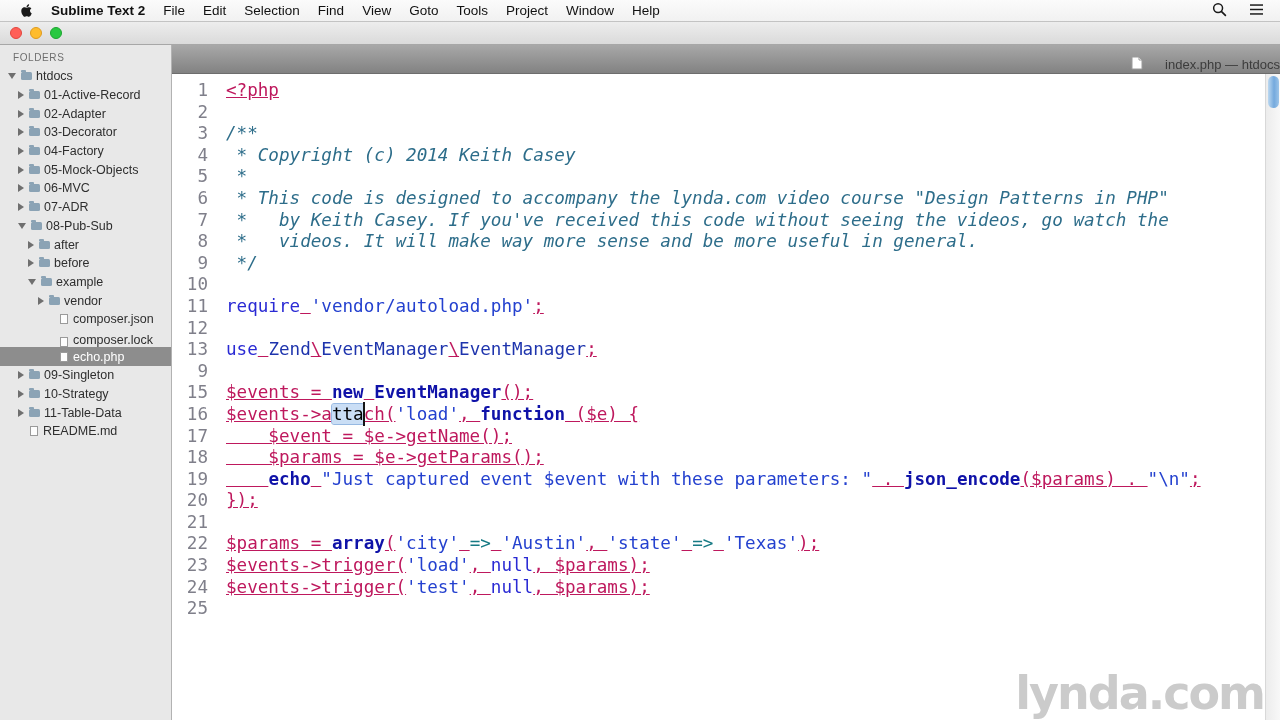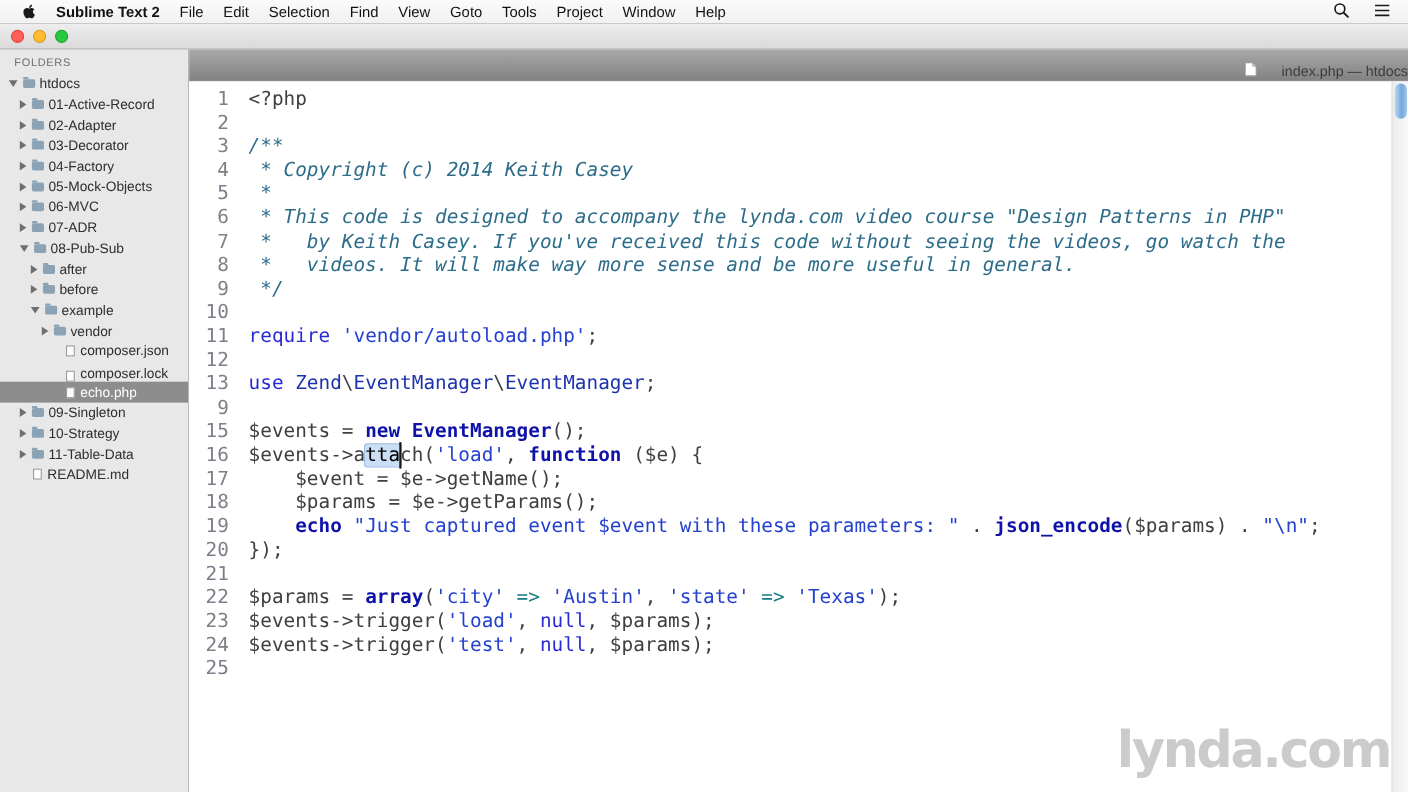--- a/index.html
+++ b/index.html
@@ -43,36 +43,36 @@
   .tree-label{overflow:hidden;text-overflow:ellipsis;}
 
   
   .editor{flex:1;display:flex;flex-direction:column;min-width:0;background:#fff;}
   .tab-bar{height:28px;flex:none;background:linear-gradient(#a8a8a8,#828282);border-bottom:1px solid #6d6d6d;}
   .code-wrap{position:relative;flex:1;display:flex;overflow:hidden;background:#fff;}
   .gutter{width:54px;flex:none;text-align:right;padding:6px 18px 0 0;box-sizing:border-box;color:#7f7f8a;font:17.6px/21.6px "DejaVu Sans Mono",monospace;}
   .line-num{height:21.6px;}
   .code{flex:1;padding-top:6px;font:17.6px/21.6px "DejaVu Sans Mono",monospace;color:#000;min-width:0;}
   .code-line{height:21.6px;white-space:pre;}
-  .tok-p{color:#404040;}
+  .tok-p{color:#be185d;text-decoration:underline;}
   .tok-c{color:#2d6d8a;font-style:italic;}
   .tok-k{color:#2a2ad4;}
   .tok-b{color:#0f12a8;font-weight:bold;}
   .tok-s{color:#2441cf;}
   .tok-n{color:#1e34ad;}
   .tok-o{color:#177a84;}
   .tok-sel{background:#cadef5;outline:1px solid #97b9e2;border-radius:2px;position:relative;}
   .tok-sel::after{content:'';position:absolute;right:-1.5px;top:-2px;bottom:-2px;width:1.8px;background:#151515;}
 
   
   .scrollbar{position:absolute;top:0;right:0;bottom:0;width:15px;background:linear-gradient(90deg,#ececec,#f8f8f8);border-left:1px solid #d8d8d8;box-sizing:border-box;}
   .scroll-thumb{position:absolute;top:2px;left:1.5px;right:1.5px;height:32px;border-radius:6px;background:linear-gradient(90deg,#bcd8f0,#74a9dd 55%,#9cc4e8);}
 
   
-  .watermark{position:absolute;right:16px;bottom:12px;font-size:46px;font-weight:bold;letter-spacing:-2px;color:#cbcbcb;font-family:"DejaVu Sans",sans-serif;user-select:none;}
+  .watermark{position:absolute;right:16px;bottom:0px;font-size:46px;font-weight:bold;letter-spacing:-2px;color:#cbcbcb;font-family:"DejaVu Sans",sans-serif;user-select:none;}
 
   
   .status-bar{height:22px;flex:none;background:linear-gradient(#f3f3f3,#dcdcdc);border-top:1px solid #a2a2a2;display:flex;align-items:center;justify-content:space-between;font-size:11px;color:#2b2b2b;box-sizing:border-box;}
   .status-left{padding-left:6px;}
   .status-right{display:flex;align-items:center;gap:56px;padding-right:28px;font-size:11.5px;}
 </style>
 </head>
 <body>
 
 <div class="screen">

